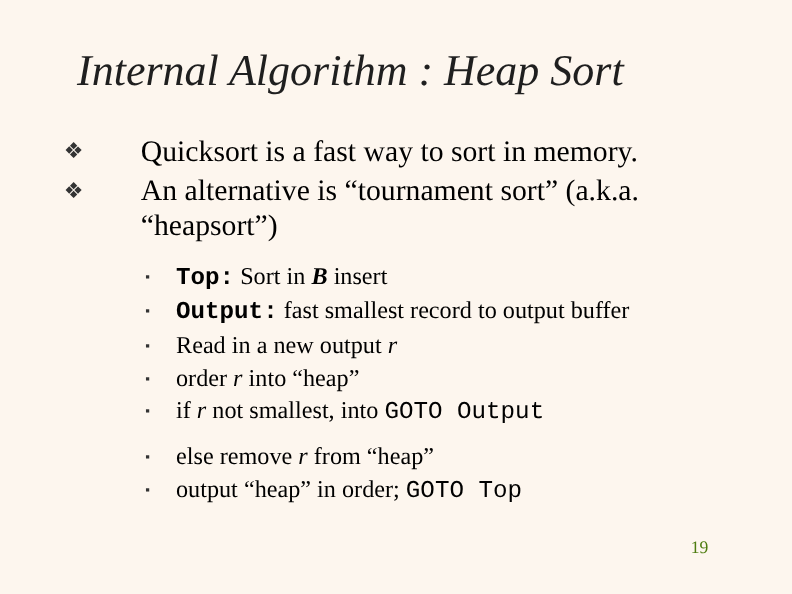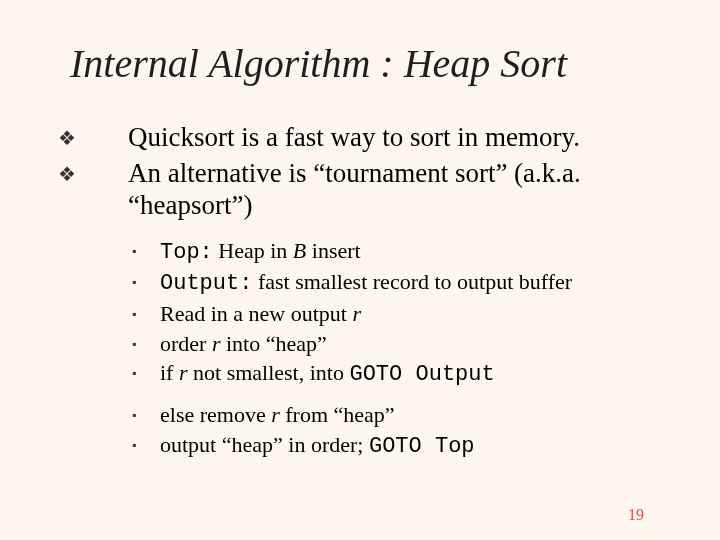--- a/index.html
+++ b/index.html
@@ -74,28 +74,28 @@
   }
   .lvl2 .stext {
     flex: 1 1 auto;
   }
   .gap {
     height: 10px;
   }
   .mono {
     font-family: "Courier New", Courier, monospace;
   }
-  .bold { font-weight: normal; }
+  .bold { font-weight: bold; }
   .ital { font-style: italic; }
   .pagenum {
     position: absolute;
-    bottom: 16px;
+    bottom: 32px;
     right: 24px;
     font-size: 16px;
-    color: #ef4444;
+    color: #4d7c0f;
     font-family: "Times New Roman", Times, serif;
   }
 </style>
 </head>
 <body>
 
 <div class="slide">
 
   <div class="title">Internal Algorithm : Heap Sort</div>
 
@@ -108,21 +108,21 @@
 
     <div class="lvl1">
       <div class="bullet">❖</div>
       <div class="text">An alternative is “tournament sort” (a.k.a. “heapsort”)</div>
     </div>
 
     <div class="sublist">
 
       <div class="lvl2">
         <div class="sbullet">▪</div>
-        <div class="stext"><span class="mono bold">Top:</span><span> Heap in </span><span class="bold ital">B</span><span> insert</span></div>
+        <div class="stext"><span class="mono bold">Top:</span><span> Sort in </span><span class="bold ital">B</span><span> insert</span></div>
       </div>
 
       <div class="lvl2">
         <div class="sbullet">▪</div>
         <div class="stext"><span class="mono bold">Output:</span><span> fast smallest record to output buffer</span></div>
       </div>
 
       <div class="lvl2">
         <div class="sbullet">▪</div>
         <div class="stext"><span>Read in a new output </span><span class="ital">r</span></div>

